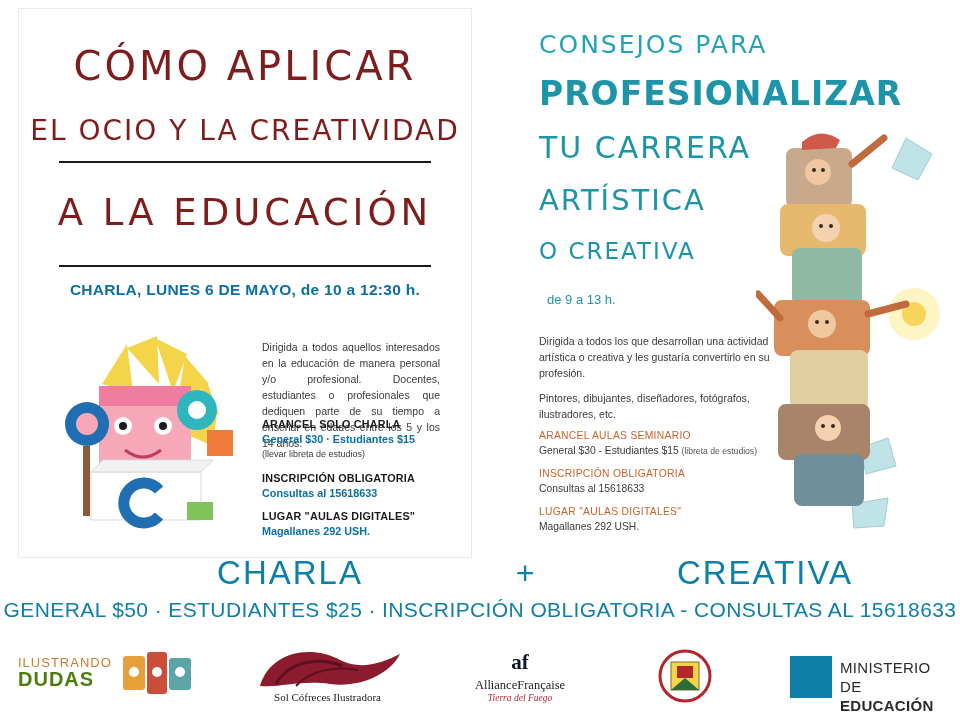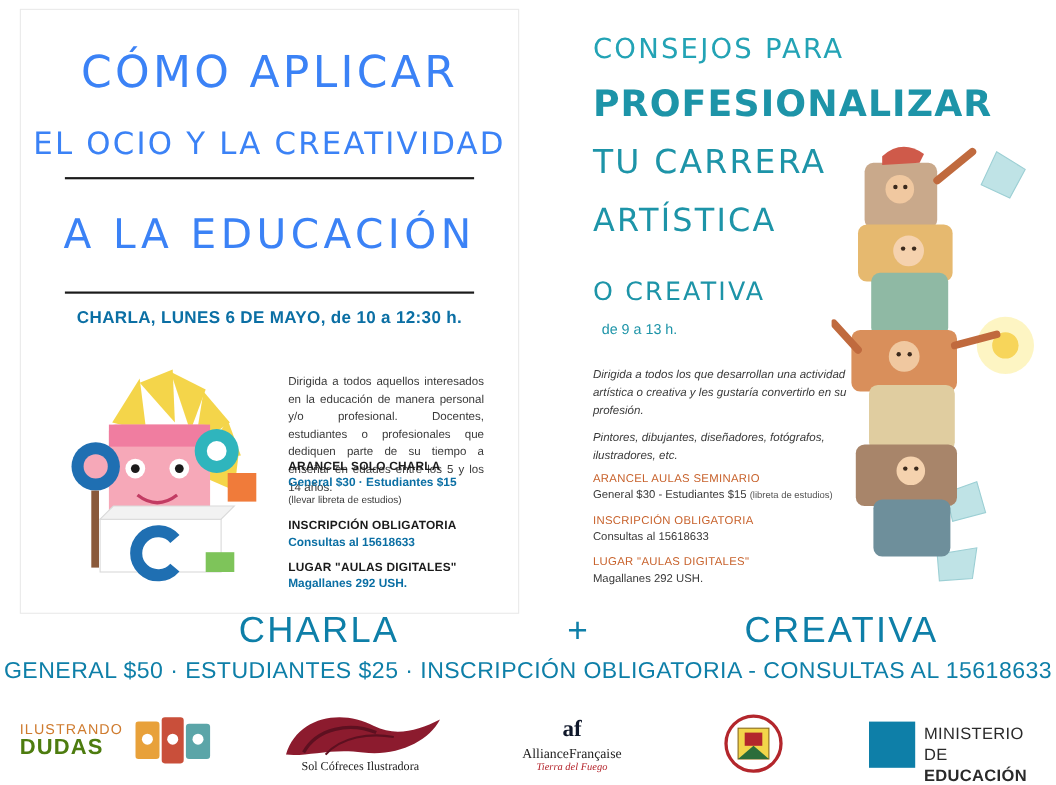--- a/index.html
+++ b/index.html
@@ -55,21 +55,21 @@
   
   .pl-inner {
     position: relative;
     width: 100%;
     height: 100%;
     padding: 0;
   }
 
   .pl-title {
     text-align: center;
-    color: #3b82f6;
+    color: #7f1d1d;
     font-family: "DejaVu Sans", sans-serif;
     letter-spacing: 2px;
   }
   .pl-l1 {
     position: absolute;
     top: 34px; left: 0; right: 0;
     font-size: 40px;
     font-weight: 400;
     letter-spacing: 3px;
   }
@@ -190,39 +190,37 @@
     letter-spacing: 2px;
     font-family: "DejaVu Sans", sans-serif;
   }
   .pr-t5 {
     position: absolute;
     left: 22px; top: 230px;
     font-size: 23px;
     color: #1d94a8;
     letter-spacing: 2px;
     font-family: "DejaVu Sans", sans-serif;
-    margin-top: 15px;
   }
 
   .pr-sem {
     position: absolute;
     left: 22px; top: 283px;
     width: 240px;
     font-size: 13px;
     color: #1d94a8;
     line-height: 18px;
   }
   .pr-body {
     position: absolute;
     left: 22px; top: 325px;
     width: 235px;
     font-size: 10.5px;
     line-height: 16px;
     color: #3a3a3a;
-    font-style: italic;
   }
   .pr-body .p2 { margin-top: 9px; }
 
   .pr-block {
     position: absolute;
     left: 22px;
     width: 245px;
     font-size: 10.3px;
     line-height: 15px;
     color: #3a3a3a;

